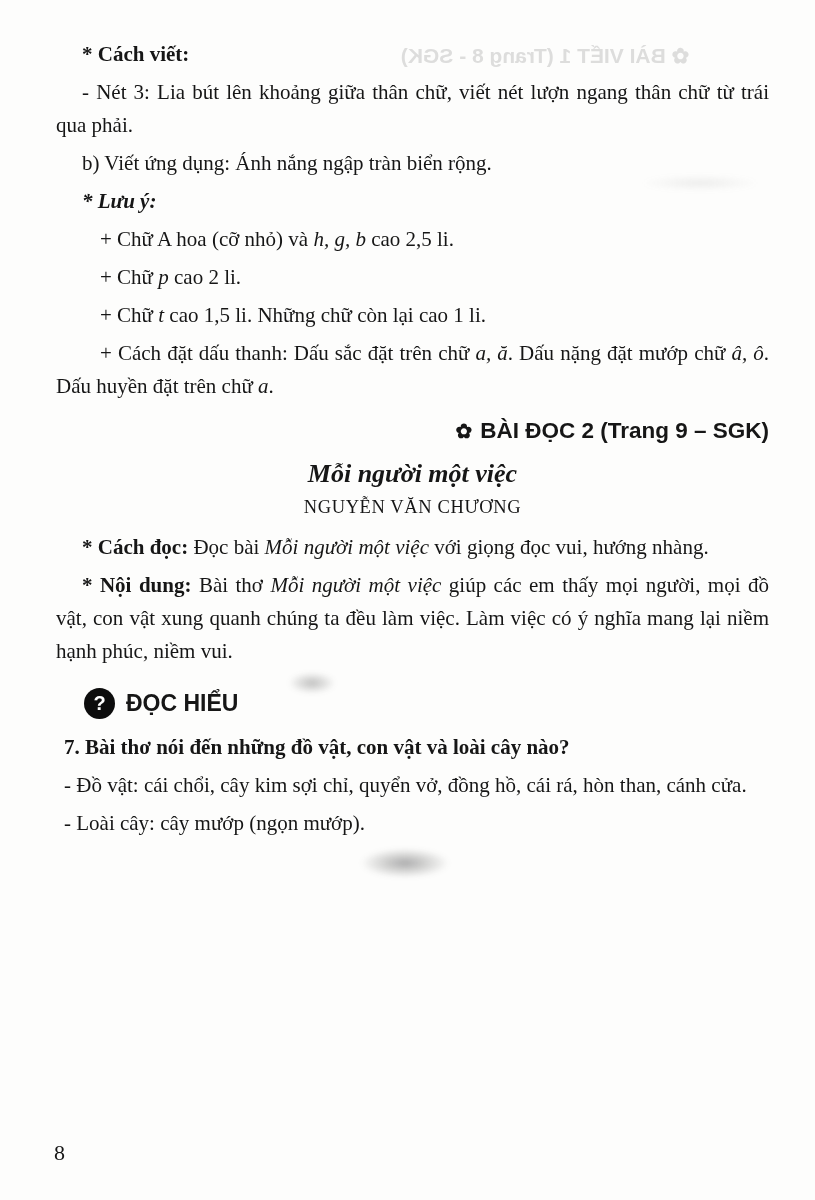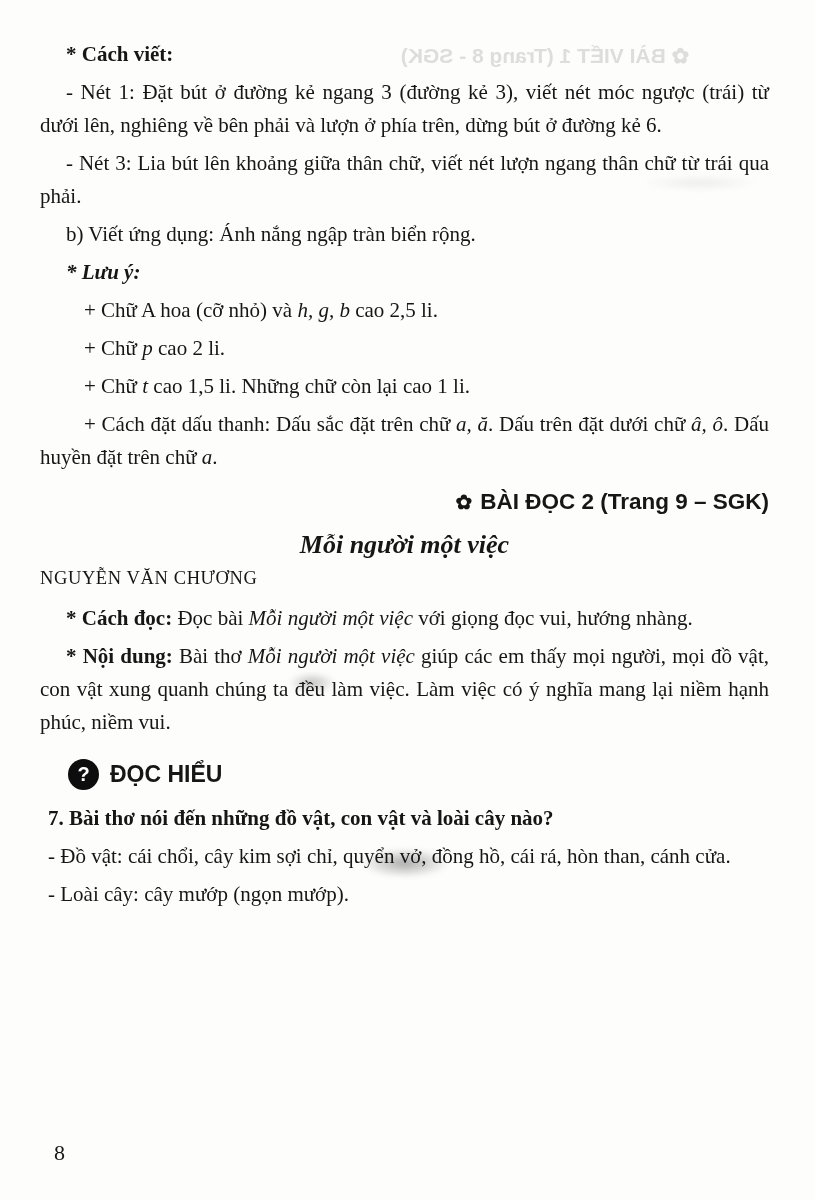--- a/index.html
+++ b/index.html
@@ -43,21 +43,21 @@
     left: 288px; top: 672px; width: 48px; height: 22px;
     background: radial-gradient(ellipse at center, rgba(50,50,50,0.30), rgba(50,50,50,0) 70%);
   }
   .smudge-c {
     left: 640px; top: 175px; width: 120px; height: 16px;
     background: radial-gradient(ellipse at center, rgba(120,120,120,0.12), rgba(120,120,120,0) 70%);
   }
 
   .content {
     position: absolute;
-    top: 38px; left: 40px; right: 46px;
+    top: 38px; left: 56px; right: 46px;
   }
   .para {
     font-size: 21px;
     line-height: 33px;
     text-align: justify;
     text-indent: 26px;
     margin-bottom: 5px;
   }
   .bold { font-weight: bold; }
   .bold-italic { font-weight: bold; font-style: italic; font-family: Liberation Serif, serif; }
@@ -78,20 +78,21 @@
   .poem-title {
     text-align: center;
     text-indent: 0;
     font-size: 26px;
     font-weight: bold;
     font-style: italic;
     line-height: 34px;
     margin: 6px 0 2px 0;
   }
   .poem-author {
+    text-align: center;
     text-indent: 0;
     font-size: 18.5px;
     letter-spacing: 0.6px;
     line-height: 28px;
     margin-bottom: 10px;
   }
 
   .doc-hieu-heading {
     display: flex;
     align-items: center;
@@ -128,36 +129,35 @@
 
   <div class="bleed-line">✿ BÀI VIẾT 1 (Trang 8 - SGK)</div>
   <div class="smudge smudge-a"></div>
   <div class="smudge smudge-b"></div>
   <div class="smudge smudge-c"></div>
 
   <div class="content">
 
     <p class="para bold">* Cách viết:</p>
 
-    <p class="para">- Nét 1: Đặt bút ở đường kẻ ngang 3 (đường kẻ 3), viết nét móc ngược (trái) từ dưới lên, nghiêng về bên phải và lượn ở phía trên, dừng bút ở đường kẻ 6.</p>
 
 
     <p class="para">- Nét 3: Lia bút lên khoảng giữa thân chữ, viết nét lượn ngang thân chữ từ trái qua phải.</p>
 
     <p class="para">b) Viết ứng dụng: Ánh nắng ngập tràn biển rộng.</p>
 
     <p class="para bold-italic">* Lưu ý:</p>
 
     <p class="para indent2"><span>+ Chữ A hoa (cỡ nhỏ) và </span><i>h, g, b</i><span> cao 2,5 li.</span></p>
 
     <p class="para indent2"><span>+ Chữ </span><i>p</i><span> cao 2 li.</span></p>
 
     <p class="para indent2"><span>+ Chữ </span><i>t</i><span> cao 1,5 li. Những chữ còn lại cao 1 li.</span></p>
 
-    <p class="para indent2"><span>+ Cách đặt dấu thanh: Dấu sắc đặt trên chữ </span><i>a, ă</i><span>. Dấu trên đặt dưới chữ </span><i>â, ô</i><span>. Dấu huyền đặt trên chữ </span><i>a</i><span>.</span></p>
+    <p class="para indent2"><span>+ Cách đặt dấu thanh: Dấu sắc đặt trên chữ </span><i>a, ă</i><span>. Dấu nặng đặt mướp chữ </span><i>â, ô</i><span>. Dấu huyền đặt trên chữ </span><i>a</i><span>.</span></p>
 
     <p class="section-heading"><span class="bullet">✿</span><span>BÀI ĐỌC 2 (Trang 9 – SGK)</span></p>
 
     <p class="poem-title">Mỗi người một việc</p>
 
     <p class="poem-author">NGUYỄN VĂN CHƯƠNG</p>
 
     <p class="para"><b>* Cách đọc:</b><span> Đọc bài </span><i>Mỗi người một việc</i><span> với giọng đọc vui, hướng nhàng.</span></p>
 
     <p class="para"><b>* Nội dung:</b><span> Bài thơ </span><i>Mỗi người một việc</i><span> giúp các em thấy mọi người, mọi đồ vật, con vật xung quanh chúng ta đều làm việc. Làm việc có ý nghĩa mang lại niềm hạnh phúc, niềm vui.</span></p>

